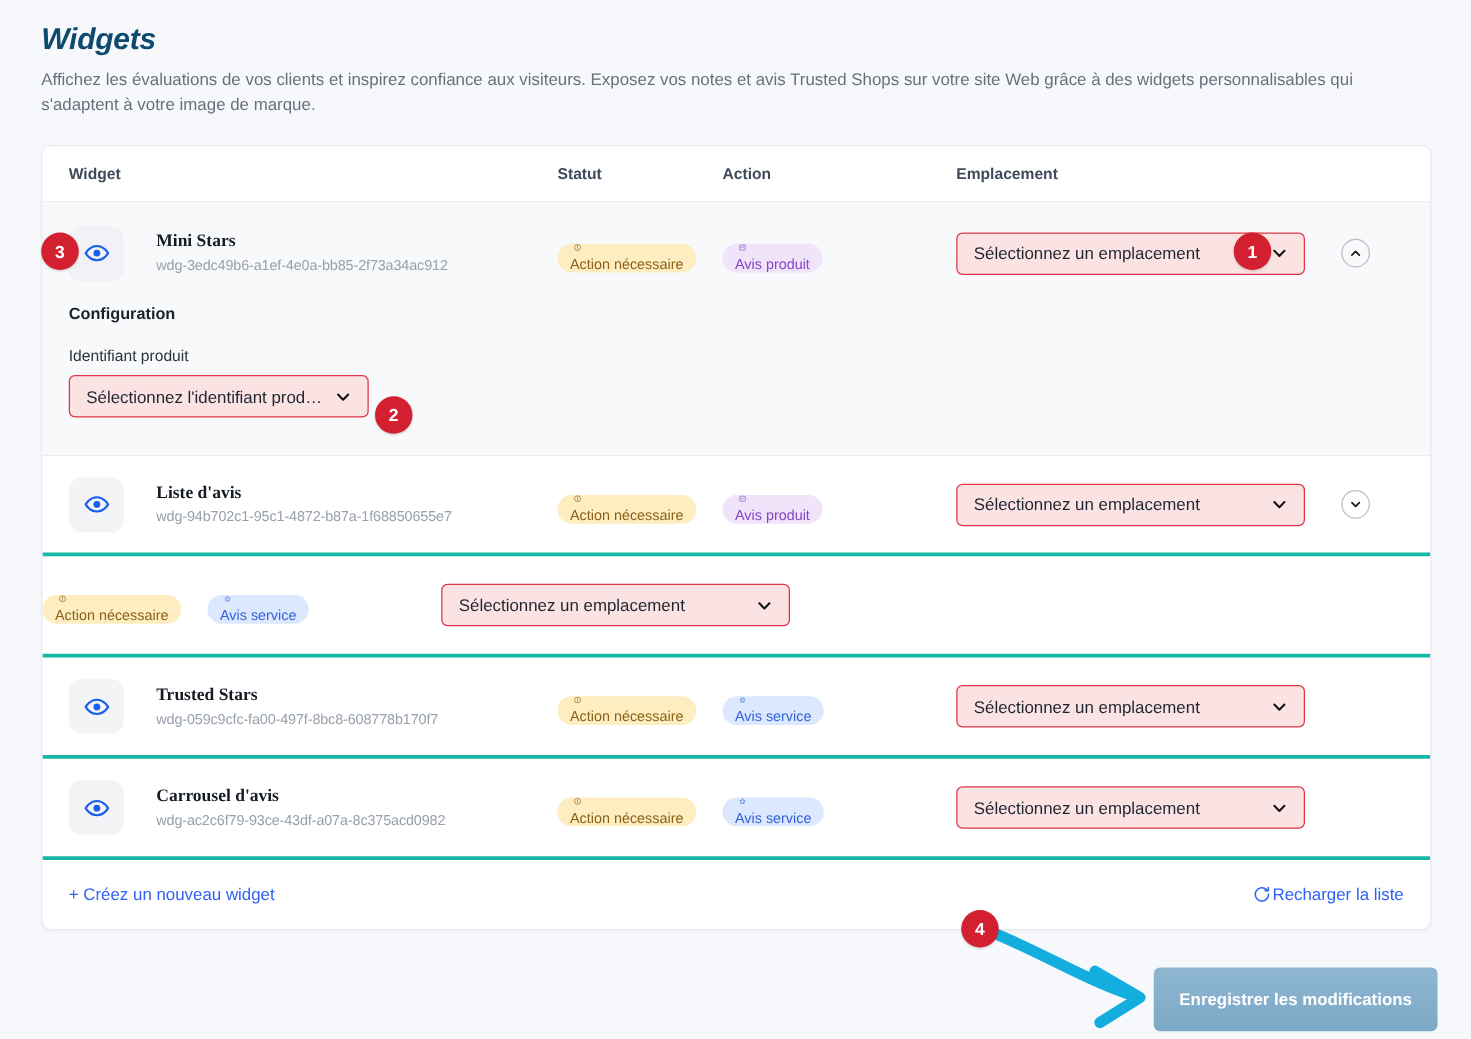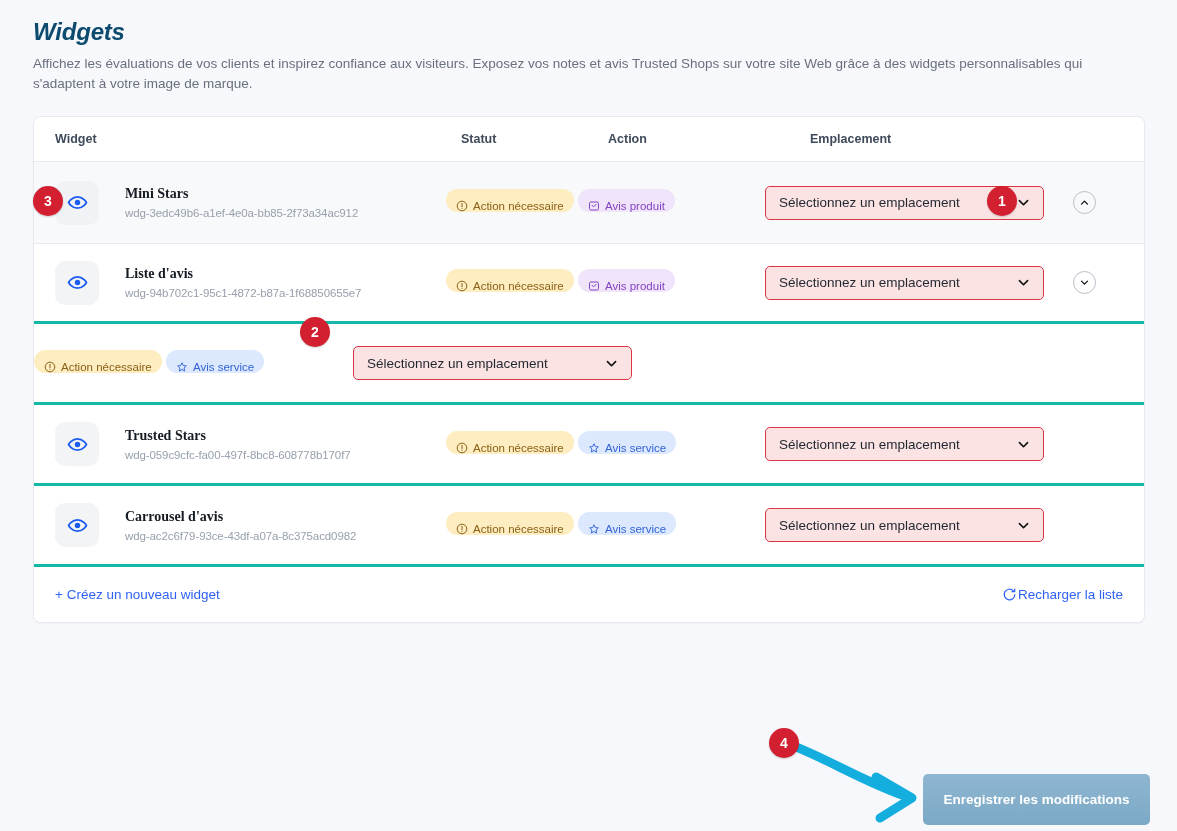--- a/index.html
+++ b/index.html
@@ -29,21 +29,21 @@
     border-radius: 8px;
     box-shadow: 0 1px 2px rgba(16,24,40,.04);
     overflow: hidden;
   }
 
   
   .thead {
     display: flex; align-items: center; height: 45px;
     border-bottom: 1px solid #e8eaf0;
     background: #fff;
-    font-size: 12.5px; font-weight: bold; color: #3f4a5a; gap: 15px;
+    font-size: 12.5px; font-weight: bold; color: #3f4a5a;
   }
   .col-widget   { width: 412px; padding-left: 21px; }
   .col-statut   { width: 132px; }
   .col-contenu  { width: 187px; }
   .col-emplace  { width: 300px; }
   .col-chev     { flex: 1; }
 
   
   .row {
     display: flex; align-items: center; height: 81px;
@@ -74,23 +74,23 @@
   .wname {
     font-size: 14px; font-weight: bold; color: #151b23; line-height: 17px; font-family: Liberation Serif, serif;
   }
   .wid {
     font-size: 11.5px; color: #98a0ad; margin-top: 4px; line-height: 14px;
     letter-spacing: -0.1px;
   }
 
   
   .badge {
-    display: inline-flex; align-items: flex-end; gap: 5px;
+    display: inline-flex; align-items: flex-start; gap: 5px;
     height: 23px; padding: 0 10px; border-radius: 12px;
-    font-size: 11.5px; white-space: nowrap;
+    font-size: 11.5px; white-space: nowrap; flex-direction: column;
   }
   .badge-warn    { background: #fdedc0; color: #8a6116; }
   .badge-product { background: #f0e4fb; color: #8544c4; }
   .badge-service { background: #dbe8fe; color: #3463d8; }
   .badge svg { width: 12px; height: 12px; display: block; }
 
   
   .sel {
     position: relative;
     display: flex; align-items: center;
@@ -224,20 +224,32 @@
         </div>
         <div class="cell-chev">
           <div class="circ">
             <svg viewBox="0 0 24 24" fill="none">
               <path d="M5.5 15.5L12 9l6.5 6.5" stroke="#111" stroke-width="2.8" stroke-linecap="round" stroke-linejoin="round"></path>
             </svg>
           </div>
         </div>
       </div>
 
+      <div class="config">
+        <div class="config-title">Configuration</div>
+        <div class="config-flabel">Identifiant produit</div>
+        <div class="config-row">
+          <div class="sel sel-small">
+            <span class="sel-label">Sélectionnez l'identifiant prod…</span>
+            <svg class="chev-d" viewBox="0 0 24 24" fill="none">
+              <path d="M5.5 9l6.5 6.6L18.5 9" stroke="#111" stroke-width="2.6" stroke-linecap="round" stroke-linejoin="round"></path>
+            </svg>
+          </div>
+        </div>
+      </div>
     </div>
 
     <div class="row" style="border-top:1px solid #e8eaf0;">
       <div class="cell-widget">
         <div class="icon-box">
           <svg class="eye-svg" viewBox="0 0 24 24" fill="none">
             <path d="M1.8 12S5.3 5.5 12 5.5 22.2 12 22.2 12 18.7 18.5 12 18.5 1.8 12 1.8 12Z" stroke="#1a5cf0" stroke-width="2"></path>
             <circle cx="12" cy="12" r="3.1" fill="#1a5cf0"></circle>
           </svg>
         </div>

